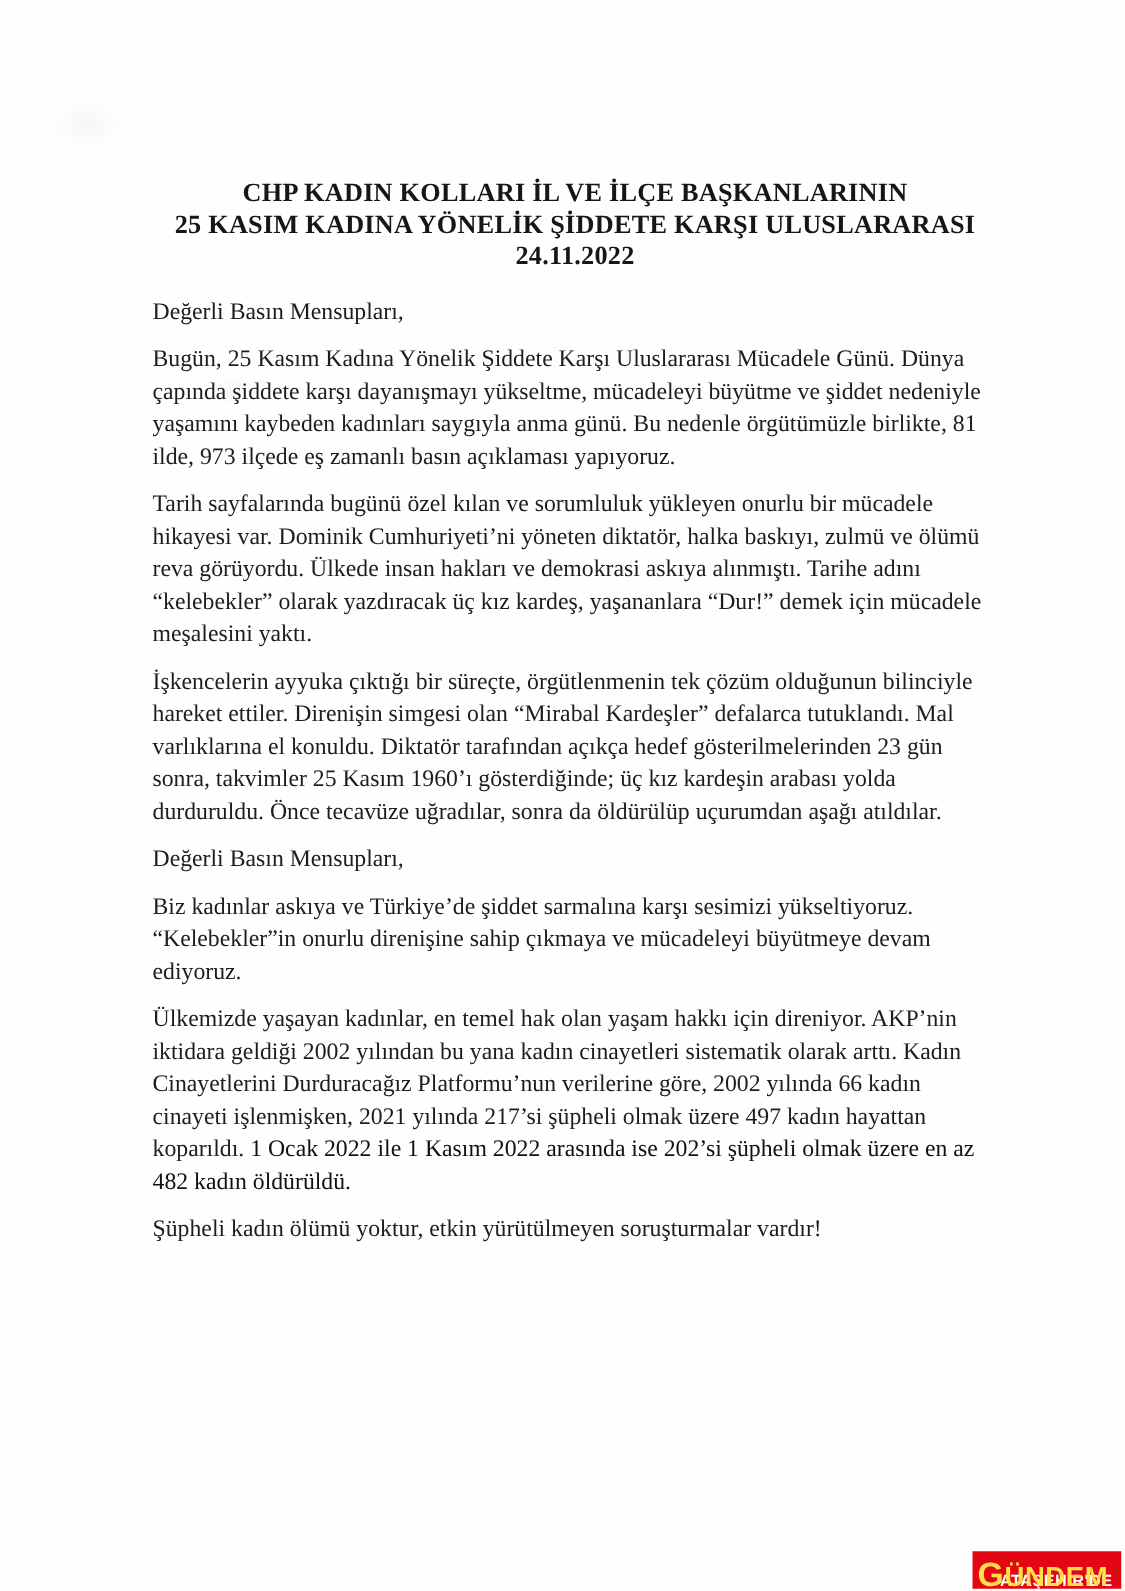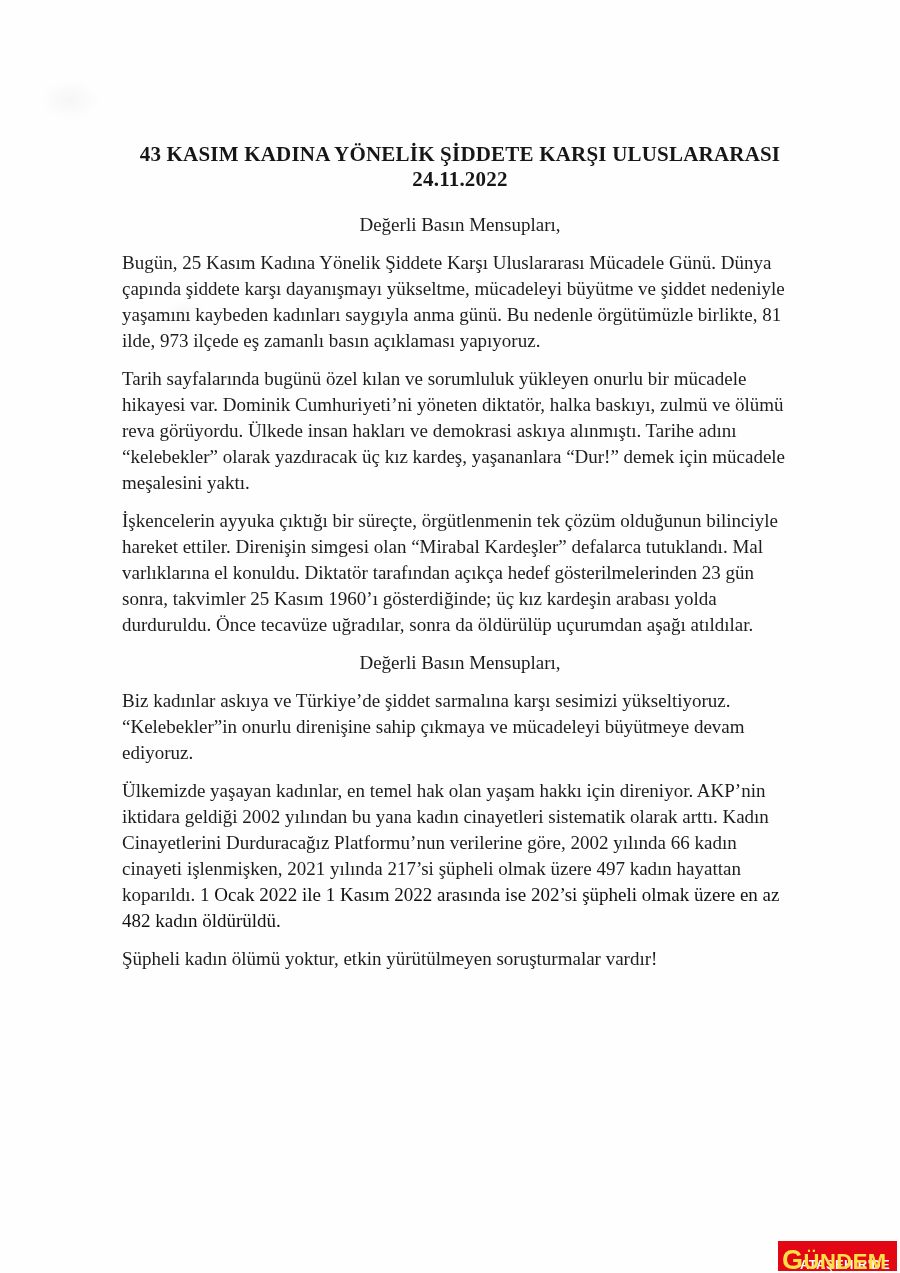--- a/index.html
+++ b/index.html
@@ -34,21 +34,20 @@
     margin-top: 20px;
   }
   .doc-body p {
     margin: 0 0 12px 0;
     font-size: 19px;
     line-height: 26px;
     text-align: left;
   }
   .doc-body p.salutation {
     margin-bottom: 12px;
-    text-align: center;
   }
   .doc-body strong {
     font-weight: 400;
     color: #111111;
   }
   
   .smudge1 {
     position: absolute;
     left: 40px; top: 80px;
     width: 60px; height: 40px;
@@ -100,21 +99,22 @@
 </style>
 </head>
 <body>
 
 <div class="page">
   <div class="smudge1"></div>
   <div class="smudge2"></div>
 
   <div class="content">
     <header class="doc-title">
-      <div>43 KASIM KADINA YÖNELİK ŞİDDETE KARŞI ULUSLARARASI</div>
+      <div>CHP KADIN KOLLARI İL VE İLÇE BAŞKANLARININ</div>
+      <div>25 KASIM KADINA YÖNELİK ŞİDDETE KARŞI ULUSLARARASI</div>
       <div>24.11.2022</div>
     </header>
 
     <main class="doc-body">
       <p class="salutation">Değerli Basın Mensupları,</p>
       <p>Bugün, 25 Kasım Kadına Yönelik Şiddete Karşı Uluslararası Mücadele Günü. Dünya çapında şiddete karşı dayanışmayı yükseltme, mücadeleyi büyütme ve şiddet nedeniyle yaşamını kaybeden kadınları saygıyla anma günü. Bu nedenle örgütümüzle birlikte, 81 ilde, 973 ilçede eş zamanlı basın açıklaması yapıyoruz.</p>
       <p>Tarih sayfalarında bugünü özel kılan ve sorumluluk yükleyen onurlu bir mücadele hikayesi var. Dominik Cumhuriyeti’ni yöneten diktatör, halka baskıyı, zulmü ve ölümü reva görüyordu. Ülkede insan hakları ve demokrasi askıya alınmıştı. Tarihe adını “kelebekler” olarak yazdıracak üç kız kardeş, yaşananlara “Dur!” demek için mücadele meşalesini yaktı.</p>
       <p>İşkencelerin ayyuka çıktığı bir süreçte, örgütlenmenin tek çözüm olduğunun bilinciyle hareket ettiler. Direnişin simgesi olan “Mirabal Kardeşler” defalarca tutuklandı. Mal varlıklarına el konuldu. Diktatör tarafından açıkça hedef gösterilmelerinden 23 gün sonra, takvimler 25 Kasım 1960’ı gösterdiğinde; üç kız kardeşin arabası yolda durduruldu. Önce tecavüze uğradılar, sonra da öldürülüp uçurumdan aşağı atıldılar.</p>
       <p class="salutation">Değerli Basın Mensupları,</p>
       <p>Biz kadınlar askıya ve Türkiye’de şiddet sarmalına karşı sesimizi yükseltiyoruz. “Kelebekler”in onurlu direnişine sahip çıkmaya ve mücadeleyi büyütmeye devam ediyoruz.</p>

